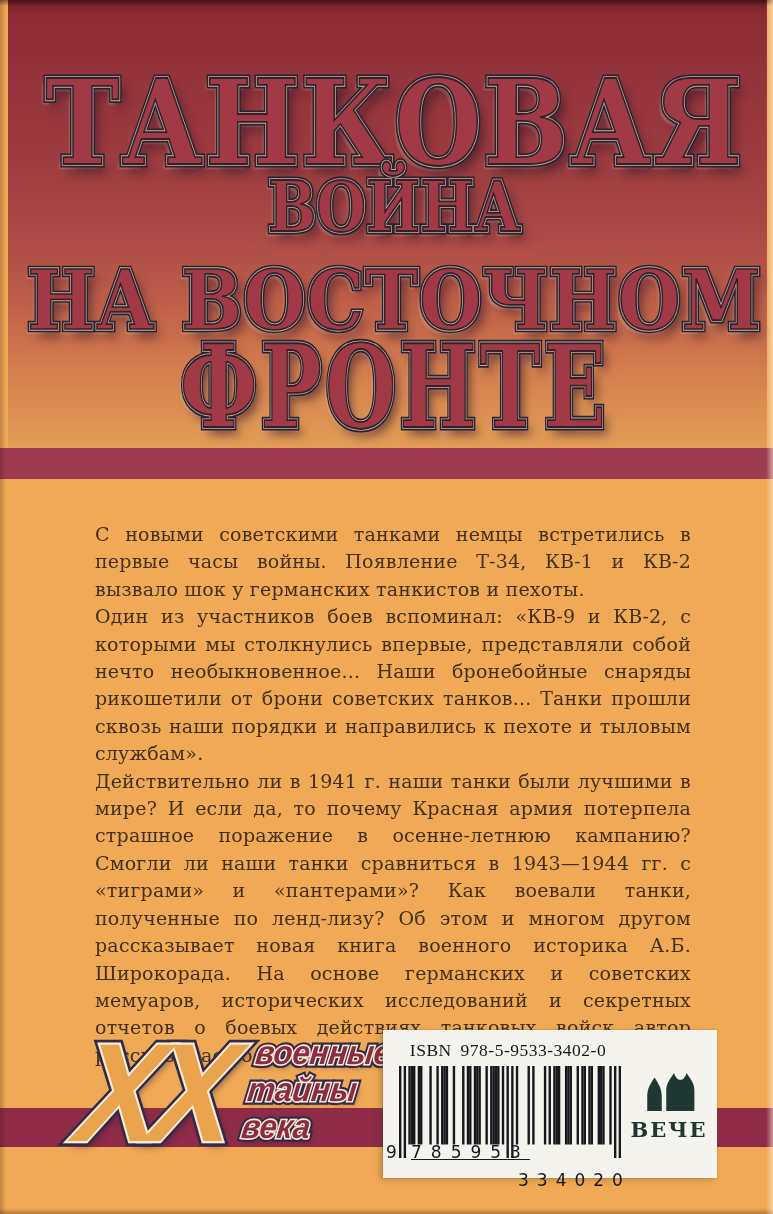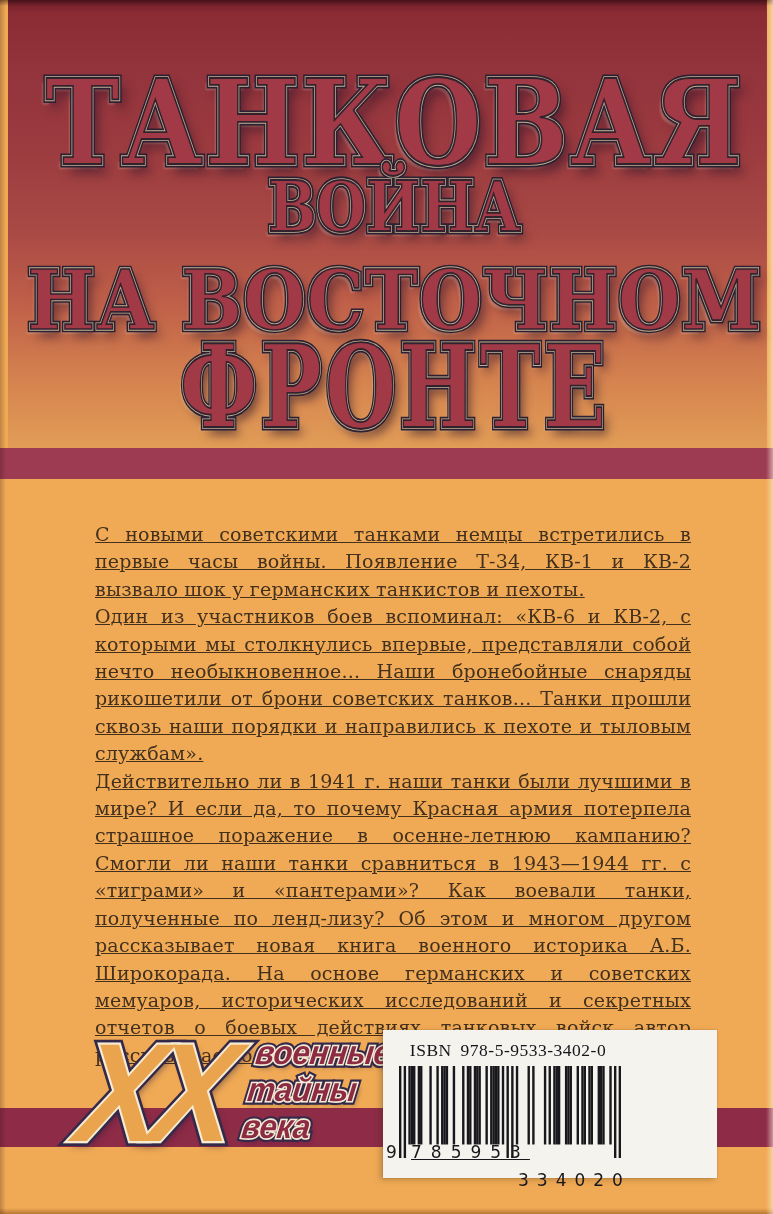--- a/index.html
+++ b/index.html
@@ -37,21 +37,21 @@
   .t3{top:260px;font-size:74px;letter-spacing:1px;}
   .t3 .stack{transform:scale(0.97,1.10);}
   .t4{top:330px;font-size:97px;letter-spacing:4px;}
   .t4 .stack{transform:scale(0.84,1.18);}
   
   .blurb{
     position:absolute;left:95px;top:521px;width:596px;z-index:2;
     color:var(--text-color,#43301d);
     font-size:19px;line-height:27.4px;text-align:justify;letter-spacing:.2px;
   }
-  .blurb p{margin:0;text-decoration:underline;}
+  .blurb p{margin:0;}
   
   .series-logo{position:absolute;left:88px;top:1034px;width:310px;height:140px;z-index:3;}
   .xx-mark{position:absolute;left:2px;top:-12px;
     font-family:"Liberation Sans",sans-serif;font-weight:700;font-style:italic;
     font-size:125px;letter-spacing:-10px;line-height:1;transform-origin:left top;}
   .xx-mark .stack{transform:skewX(-8deg) scale(1,1.12);transform-origin:left top;}
   .xx-mark .l1{-webkit-text-stroke:9px #35294a;text-shadow:4px 5px 7px rgba(40,25,60,.5);}
   .xx-mark .l2{-webkit-text-stroke:4px #f6ecd4;}
   .xx-mark .l3{color:var(--logo-xx-fill,#eba44e);}
   .series-words{position:absolute;left:170px;top:2px;
@@ -116,21 +116,21 @@
     <div class="title-line t4">
       <span class="stack"><span class="l1">ФРОНТЕ</span><span class="l2">ФРОНТЕ</span><span class="l3">ФРОНТЕ</span></span>
     </div>
   </div>
 
   <div class="band band-top"></div>
   <div class="band band-bottom"></div>
 
   <div class="blurb">
     <p>С новыми советскими танками немцы встретились в первые часы войны. Появление Т-34, КВ-1 и КВ-2 вызвало шок у германских танкистов и пехоты.</p>
-    <p>Один из участников боев вспоминал: «КВ-6 и КВ-2, с которыми мы столкнулись впервые, представляли собой нечто необыкновенное... Наши бронебойные снаряды рикошетили от брони советских танков... Танки прошли сквозь наши порядки и направились к пехоте и тыловым службам».</p>
+    <p>Один из участников боев вспоминал: «КВ-9 и КВ-2, с которыми мы столкнулись впервые, представляли собой нечто необыкновенное... Наши бронебойные снаряды рикошетили от брони советских танков... Танки прошли сквозь наши порядки и направились к пехоте и тыловым службам».</p>
     <p>Действительно ли в 1941 г. наши танки были лучшими в мире? И если да, то почему Красная армия потерпела страшное поражение в осенне-летнюю кампанию? Смогли ли наши танки сравниться в 1943—1944 гг. с «тиграми» и «пантерами»? Как воевали танки, полученные по ленд-лизу? Об этом и многом другом рассказывает новая книга военного историка А.Б. Широкорада. На основе германских и советских мемуаров, исторических исследований и секретных отчетов о боевых действиях танковых войск автор рассказывает о реальной танковой войне.</p>
   </div>
 
   <div class="series-logo">
     <div class="xx-mark">
       <span class="stack"><span class="l1">XX</span><span class="l2">XX</span><span class="l3">XX</span></span>
     </div>
     <div class="series-words">
       <div class="word w1">
         <span class="stack"><span class="l1">военные</span><span class="l2">военные</span><span class="l3">военные</span></span>
@@ -195,20 +195,27 @@
         <rect x="87" y="0" width="1.02" height="29"></rect>
         <rect x="90" y="0" width="1.02" height="29"></rect>
         <rect x="92" y="0" width="1.02" height="34"></rect>
         <rect x="94" y="0" width="1.02" height="34"></rect>
       </svg>
     <div class="bc-digits">
       <span class="d-lead">9</span>
       <span class="d-g1">785953</span>
       <span class="d-g2">334020</span>
     </div>
+    <div class="publisher">
+      <svg viewBox="0 0 64 44">
+        <path fill="#203733" d="M8,44 L8,28 C8,19 11.5,14 16,7 C20.5,14 24,19 24,28 L24,44 Z"></path>
+        <path fill="#203733" d="M29,44 L29,21 C29,13 33,9.5 37.5,2 C39.5,7.5 41.5,9.5 44.5,9.5 C47.5,9.5 49.5,7.5 51.5,2 C56,9.5 60,13 60,21 L60,44 Z"></path>
+      </svg>
+      <div class="publisher-name">ВЕЧЕ</div>
+    </div>
   </div>
 
   <div class="edge edge-top"></div>
   <div class="edge edge-bottom"></div>
   <div class="edge edge-left"></div>
   <div class="edge edge-right"></div>
 
 </div>
 
 </body></html>

